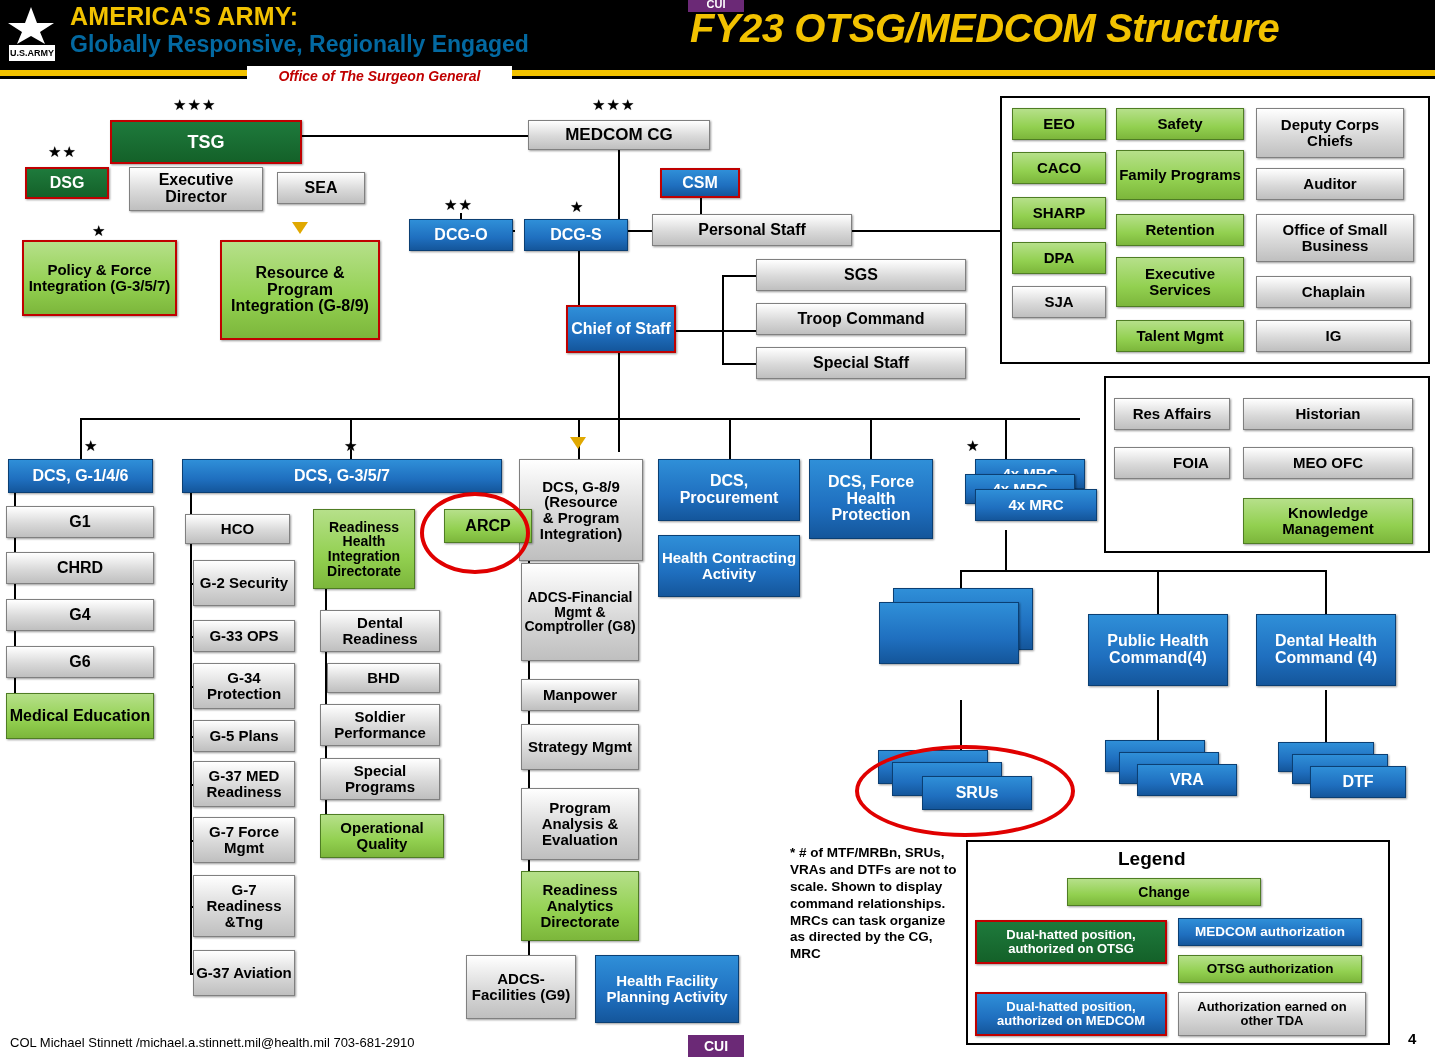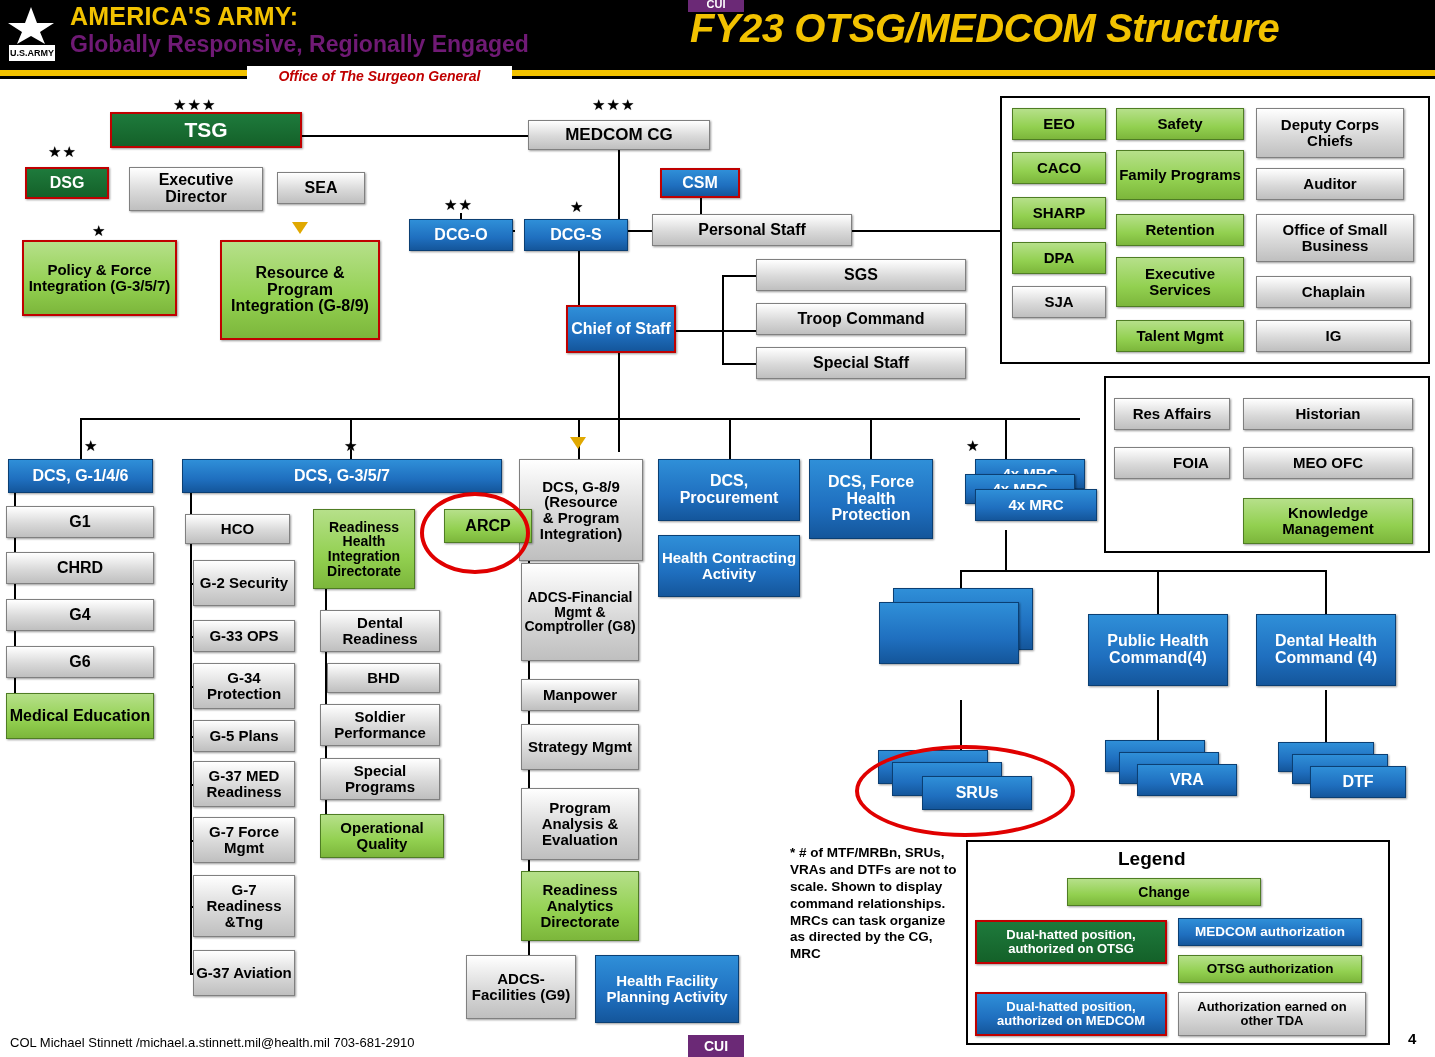--- a/index.html
+++ b/index.html
@@ -6,21 +6,21 @@
   body{
     width:1435px;height:1057px;position:relative;overflow:hidden;
     font-family:"Liberation Sans", sans-serif;background:#ffffff;
   }
   
   .hdr{position:absolute;left:0;top:0;width:1435px;height:70px;background:#000;}
   .hdr-right{position:absolute;left:630px;top:0;width:805px;height:70px;background:#000;}
   .hdr-line{position:absolute;left:0;top:70px;width:1435px;height:6px;background:#f2c200;}
   .hdr-line2{position:absolute;left:0;top:76px;width:1435px;height:3px;background:#000;}
   .army-title{position:absolute;left:70px;top:2px;color:#f2c200;font-size:25px;font-weight:bold;letter-spacing:.2px;}
-  .army-sub{position:absolute;left:70px;top:31px;color:#701a75;font-size:23px;font-weight:bold;}
+  .army-sub{position:absolute;left:70px;top:31px;color:#0369a1;font-size:23px;font-weight:bold;}
   .fy-title{position:absolute;left:690px;top:6px;color:#f2c200;font-size:40px;font-weight:bold;font-style:italic;letter-spacing:-.5px;white-space:nowrap;}
   .cui-top{position:absolute;left:688px;top:-4px;width:56px;height:16px;background:#6b2976;color:#fff;font-size:11px;font-weight:bold;text-align:center;line-height:16px;}
   .cui-bot{position:absolute;left:688px;top:1035px;width:56px;height:22px;background:#6b2976;color:#fff;font-size:14px;font-weight:bold;text-align:center;line-height:22px;}
   .star-logo{position:absolute;left:5px;top:5px;width:55px;height:58px;}
   .star-logo .sq{position:absolute;left:4px;top:40px;width:46px;height:16px;background:#fff;color:#000;font-size:9px;font-weight:bold;text-align:center;line-height:16px;}
   .otsg-banner{position:absolute;left:247px;top:66px;width:265px;height:21px;background:#ffffff;color:#c00000;font-size:14px;font-weight:bold;font-style:italic;text-align:center;line-height:21px;}
 
   
   .box{position:absolute;box-sizing:border-box;display:flex;align-items:center;justify-content:center;text-align:center;font-weight:bold;line-height:1.05;}
   .gray{background:linear-gradient(#ffffff,#d9d9d9 55%,#bfbfbf);border:1px solid #808080;color:#000;box-shadow:1px 1px 2px rgba(0,0,0,.4);}
@@ -91,21 +91,21 @@
 <div class="ln v" style="left:1005px;top:530px;height:40px;"></div>
 <div class="ln h" style="left:960px;top:570px;width:365px;"></div>
 <div class="ln v" style="left:960px;top:570px;height:40px;"></div>
 <div class="ln v" style="left:1157px;top:570px;height:44px;"></div>
 <div class="ln v" style="left:1325px;top:570px;height:44px;"></div>
 <div class="ln v" style="left:960px;top:700px;height:70px;"></div>
 <div class="ln v" style="left:1157px;top:690px;height:52px;"></div>
 <div class="ln v" style="left:1325px;top:690px;height:52px;"></div>
 
 <div class="star" style="left:173px;top:96px;">★★★</div>
-<div class="box dkgreen" style="left:110px;top:112px;width:192px;height:36px;font-size:21px;">TSG</div>
+<div class="box dkgreen" style="left:110px;top:120px;width:192px;height:44px;font-size:18px;">TSG</div>
 
 <div class="star" style="left:48px;top:143px;">★★</div>
 <div class="box dkgreen" style="left:25px;top:167px;width:84px;height:32px;font-size:16px;">DSG</div>
 <div class="box gray" style="left:129px;top:167px;width:134px;height:44px;font-size:16px;">Executive Director</div>
 <div class="box gray" style="left:277px;top:172px;width:88px;height:32px;font-size:16px;">SEA</div>
 
 <div class="star" style="left:92px;top:222px;">★</div>
 <div class="box green-red" style="left:22px;top:240px;width:155px;height:76px;font-size:15px;padding:2px;">Policy &amp; Force Integration (G-3/5/7)</div>
 <div class="arrow" style="left:292px;top:222px;"></div>
 <div class="box green-red" style="left:220px;top:240px;width:160px;height:100px;font-size:16px;padding:2px;">Resource &amp; Program Integration (G-8/9)</div>

